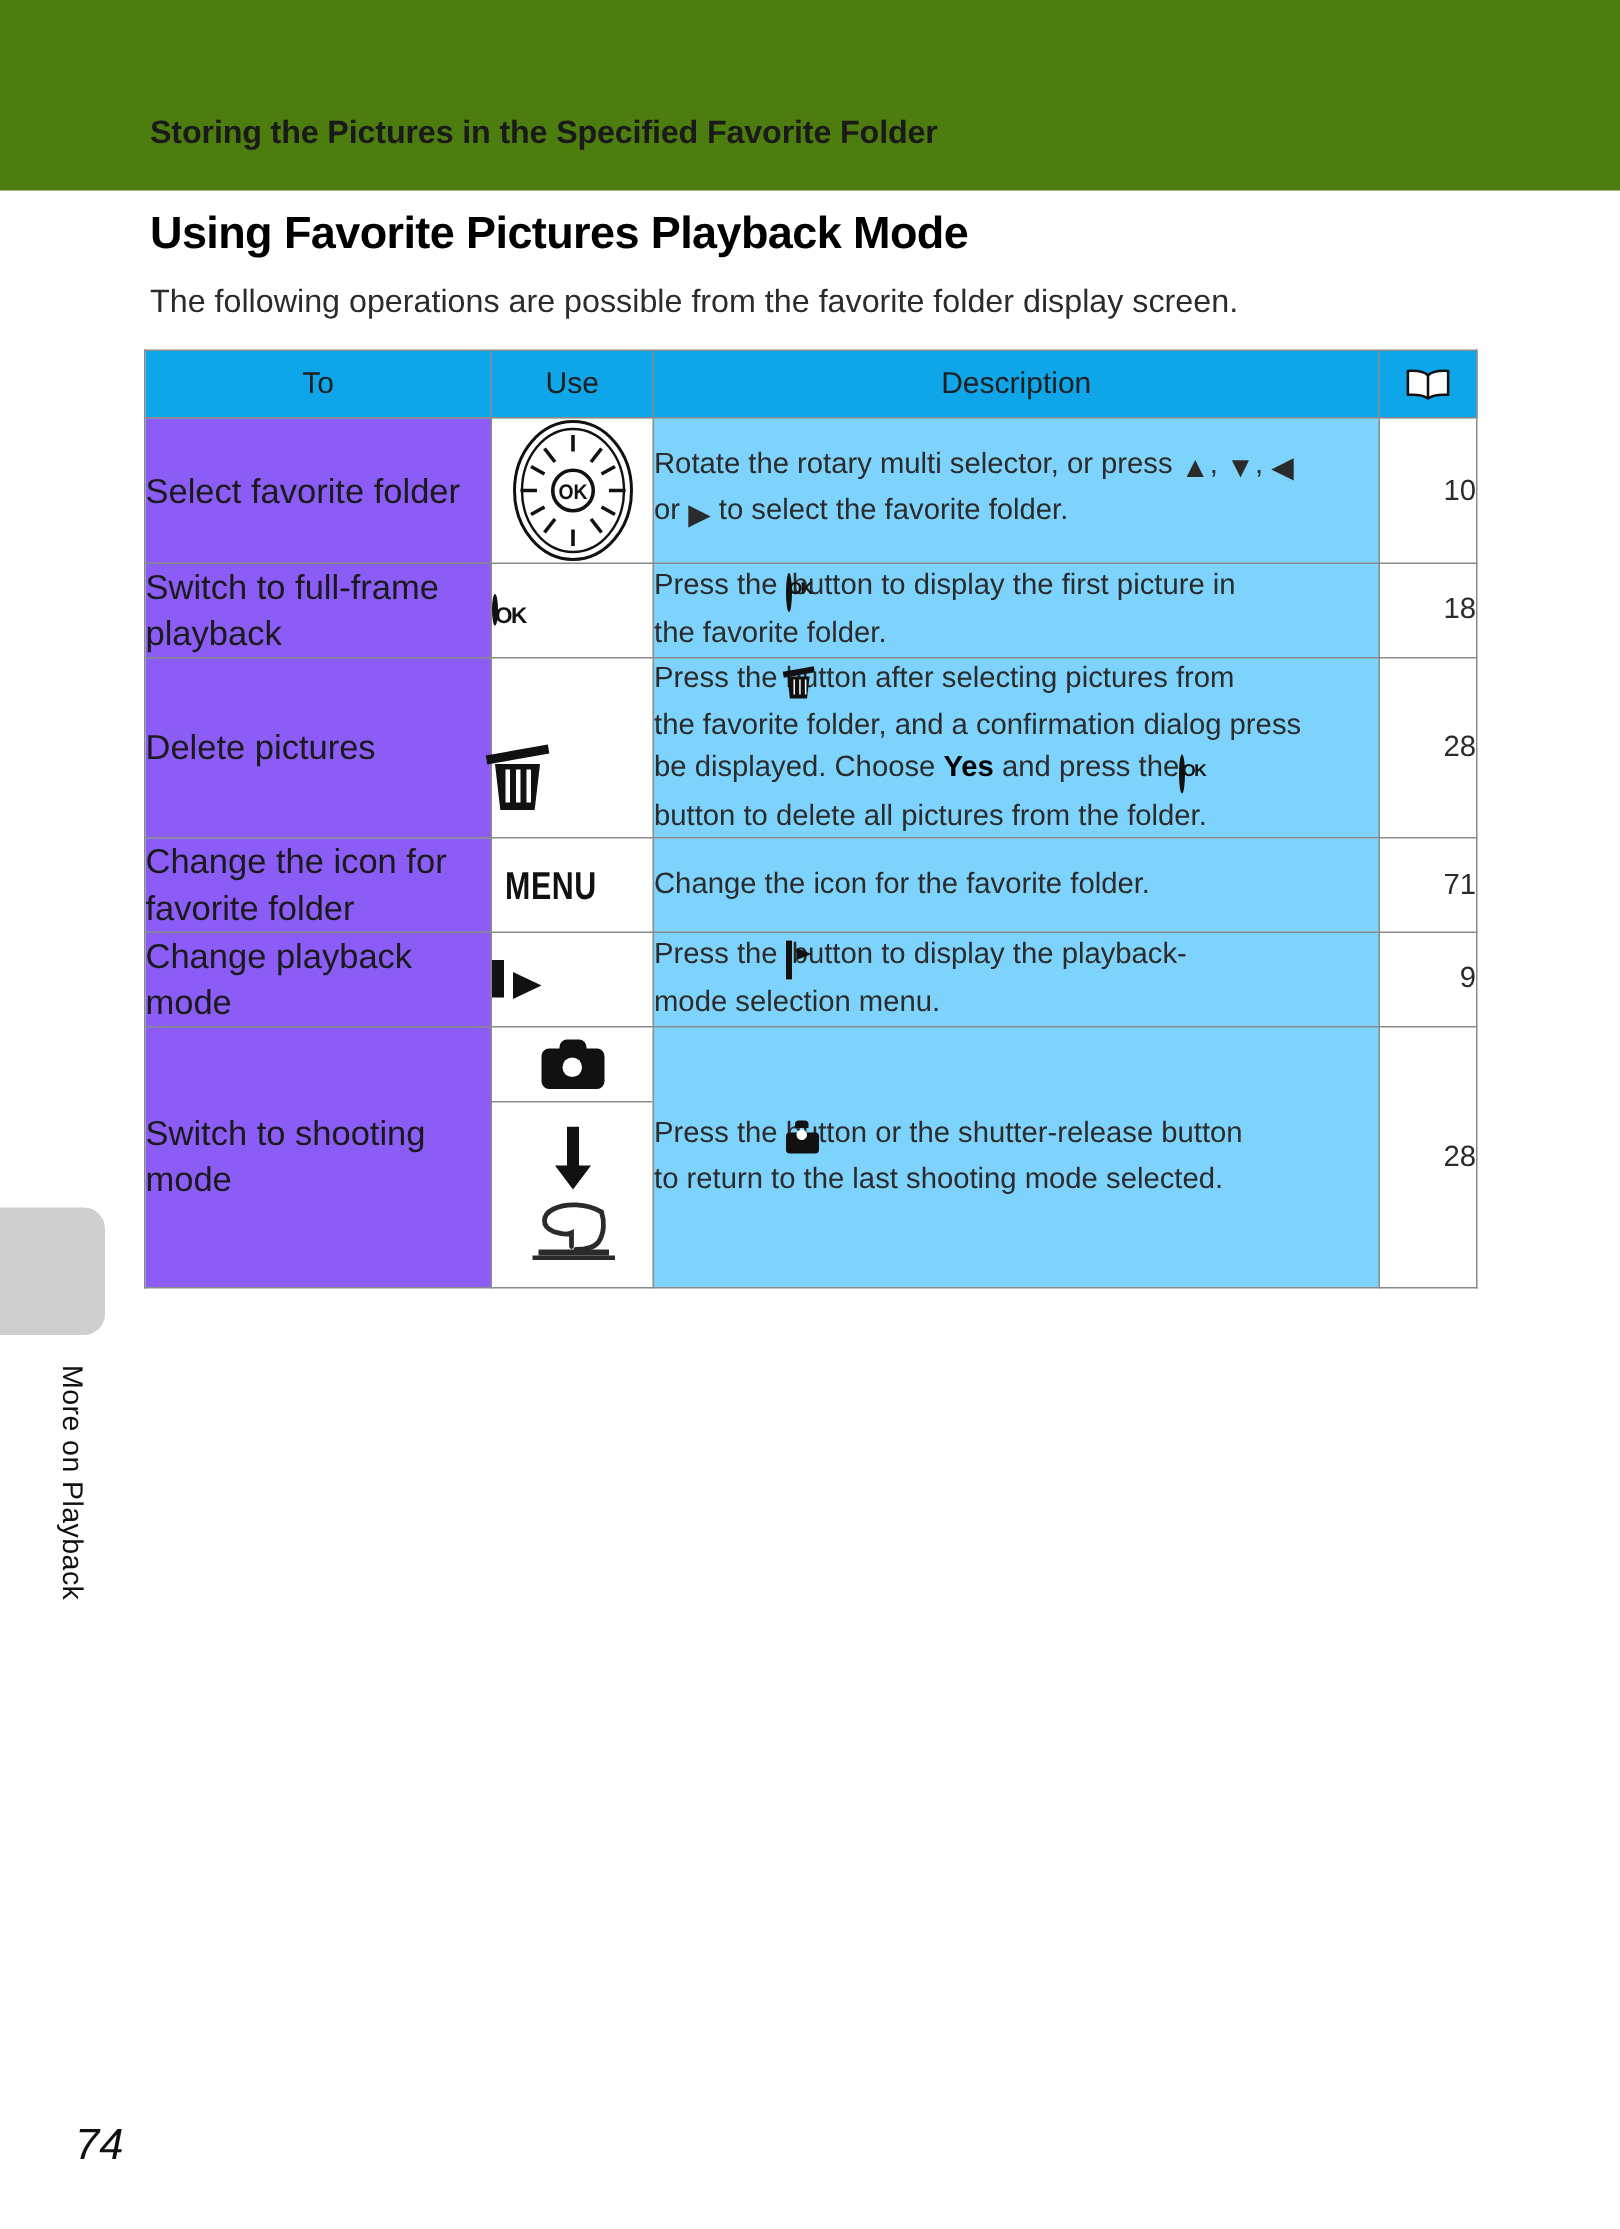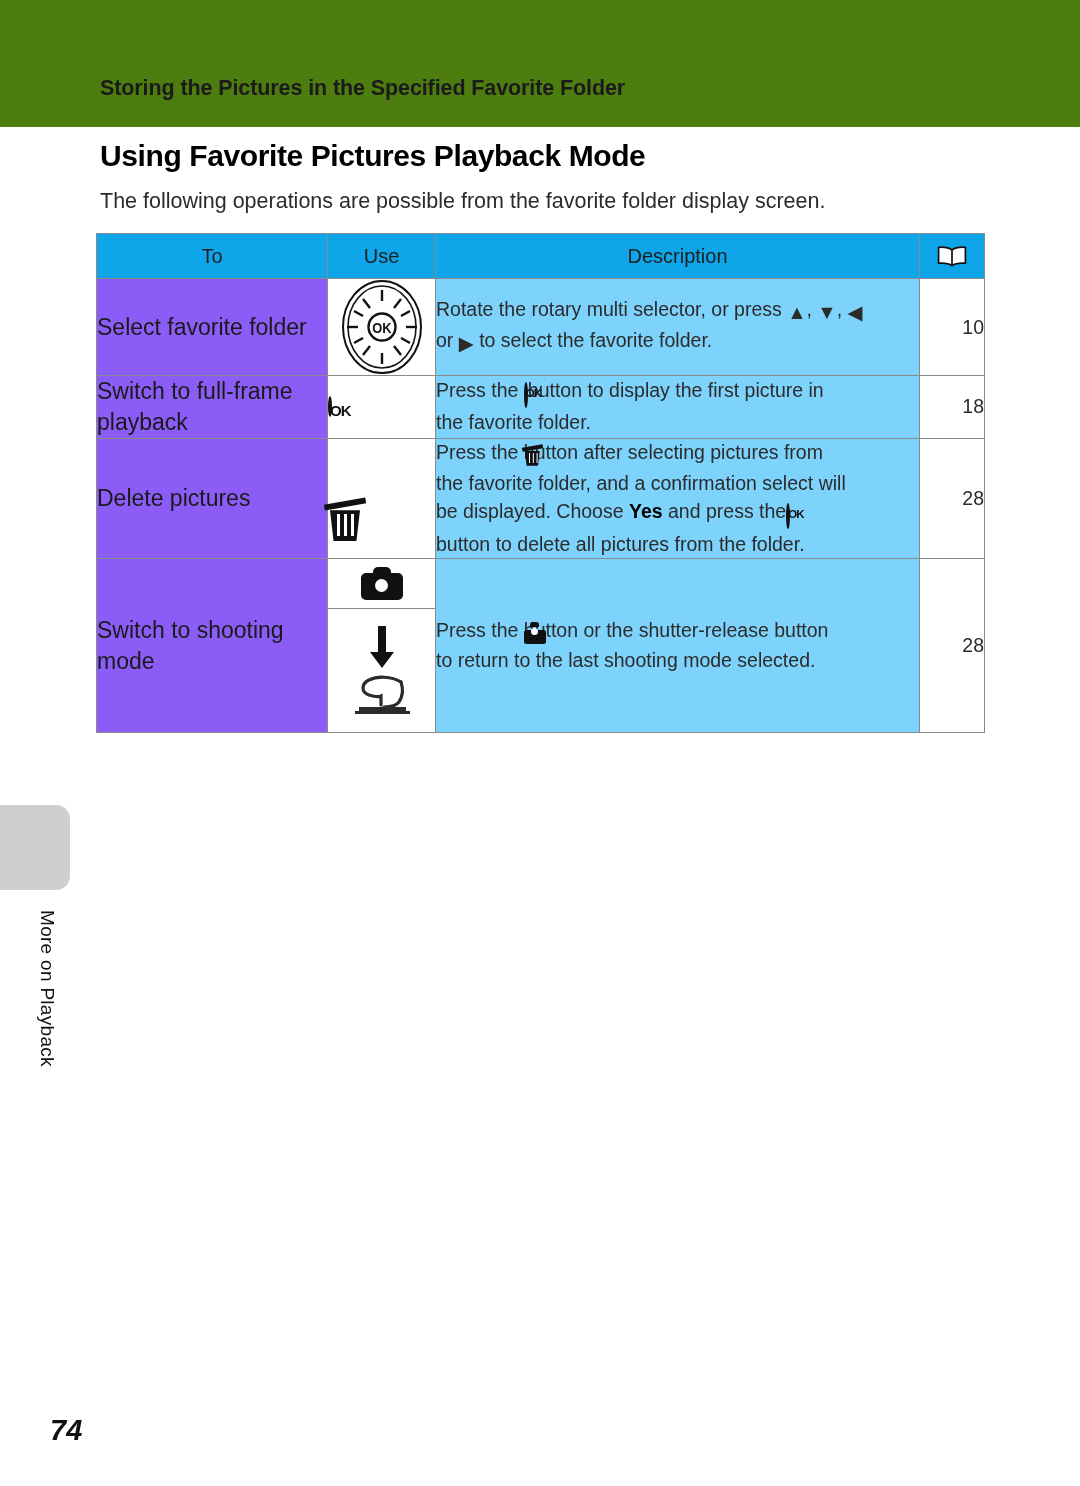--- a/index.html
+++ b/index.html
@@ -330,21 +330,21 @@
     letter-spacing: 0.3px;
     white-space: nowrap;
   }
 
   
   .page-number {
     position: absolute;
     left: 50px;
     top: 1414px;
     font-size: 29px;
-    font-weight: bold;
+    font-weight: normal;
     font-style: italic;
     color: #111;
   }
 </style>
 </head>
 <body>
 
 <div class="header-band">
   <div class="header-title">Storing the Pictures in the Specified Favorite Folder</div>
 </div>
@@ -426,28 +426,49 @@
 
       <tr>
         <td class="to-cell">Delete pictures</td>
         <td class="use-cell">
           <span class="trash trash-lg">
             <span class="lid"></span><span class="body"></span>
           </span>
         </td>
         <td class="desc-cell">
           <div class="desc-line">Press the <span class="trash"><span class="lid"></span><span class="body"></span></span> button after selecting pictures from</div>
-          <div class="desc-line">the favorite folder, and a confirmation select will</div>
+          <div class="desc-line">the favorite folder, and a confirmation dialog press</div>
           <div class="desc-line">be displayed. Choose <span class="bold-yes">Yes</span> and press the <span class="ok-btn"></span></div>
           <div class="desc-line">button to delete all pictures from the folder.</div>
         </td>
         <td class="ref-cell">28</td>
       </tr>
 
-
+      <tr>
+        <td class="to-cell">Change the icon for favorite folder</td>
+        <td class="use-cell">
+          <span class="menu-mark">MENU</span>
+        </td>
+        <td class="desc-cell">
+          <div class="desc-line">Change the icon for the favorite folder.</div>
+        </td>
+        <td class="ref-cell">71</td>
+      </tr>
+
+      <tr>
+        <td class="to-cell">Change playback mode</td>
+        <td class="use-cell">
+          <span class="playbox playbox-lg"></span>
+        </td>
+        <td class="desc-cell">
+          <div class="desc-line">Press the <span class="playbox"></span> button to display the playback-</div>
+          <div class="desc-line">mode selection menu.</div>
+        </td>
+        <td class="ref-cell">9</td>
+      </tr>
 
       <tr>
         <td class="to-cell">Switch to shooting mode</td>
         <td class="use-cell use-stack">
           <div class="stack-top">
             <span class="camera camera-lg">
               <span class="chump"></span>
                 <span class="cbody"></span>
                 <span class="clens"></span>
             </span>

